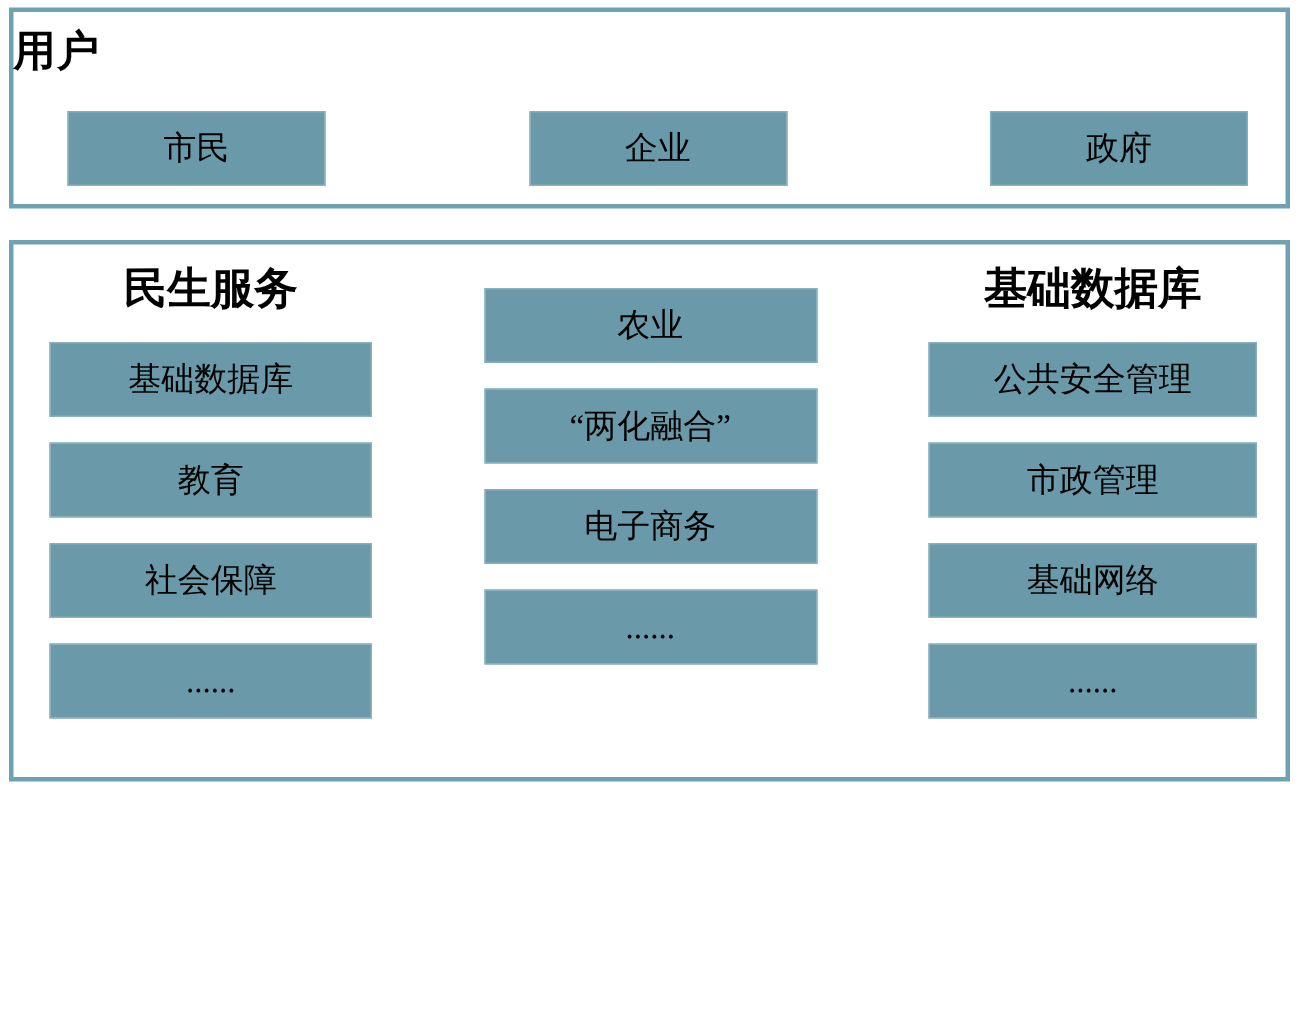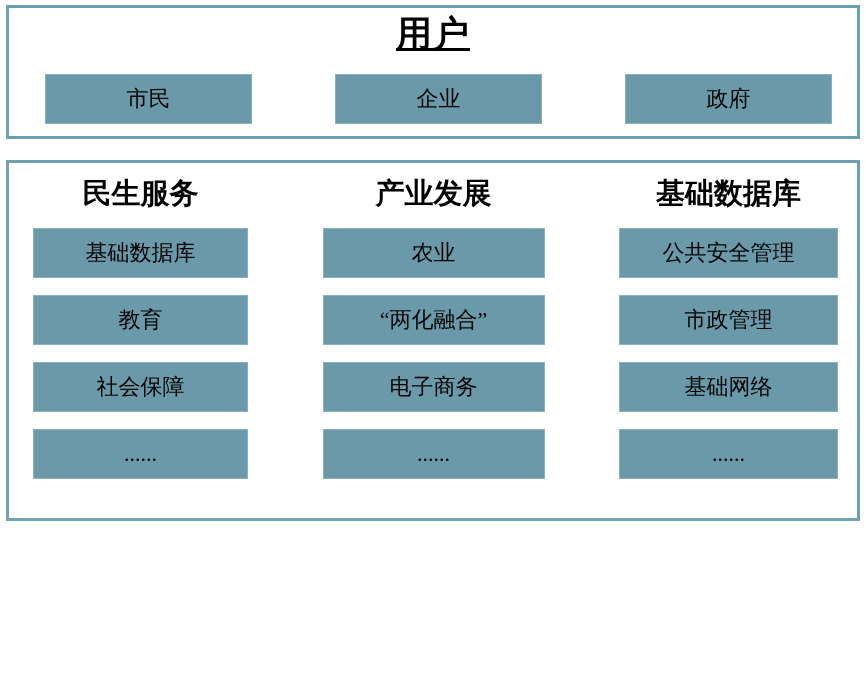--- a/index.html
+++ b/index.html
@@ -27,26 +27,25 @@
   .panel-users { top: 5px; height: 134px; }
   .panel-services {
     top: 160px; height: 361px;
     display: flex;
     justify-content: space-between;
     padding: 12px 19px 0 24px;
   }
   .panel-foundation { top: 540px; height: 133px; }
 
   .panel-title {
-    text-align: center;
+    text-align: left;
     font-weight: bold;
-    font-size: 36px;
+    font-size: 28px;
     line-height: 32px;
     letter-spacing: 1px;
-    text-decoration: underline;
   }
   .panel-users .panel-title { margin-top: 10px; }
   .panel-foundation .panel-title { margin-top: 9px; }
 
   .box {
     background: #6a9aa9;
     border: 1px solid #88b0bd;
     box-sizing: border-box;
     height: 50px;
     display: flex;
@@ -57,21 +56,21 @@
     color: #000000;
     white-space: nowrap;
   }
 
   .users-row {
     display: flex;
     justify-content: space-between;
     padding: 0 25px 0 36px;
     margin-top: 24px;
   }
-  .users-row .box { width: 207px; }
+  .users-row .box { width: 172px; }
 
   .col { display: flex; flex-direction: column; }
   .col-1 { width: 215px; }
   .col-2 { width: 222px; }
   .col-3 { width: 219px; }
   .col-header {
     text-align: center;
     font-weight: bold;
     font-size: 29px;
     line-height: 36px;
@@ -106,21 +105,20 @@
 
     <div class="col col-1">
       <div class="col-header">民生服务</div>
       <div class="box">基础数据库</div>
       <div class="box">教育</div>
       <div class="box">社会保障</div>
       <div class="box">......</div>
     </div>
 
     <div class="col col-2">
-      <div class="col-header">产业发展</div>
       <div class="box">农业</div>
       <div class="box">“两化融合”</div>
       <div class="box">电子商务</div>
       <div class="box">......</div>
     </div>
 
     <div class="col col-3">
       <div class="col-header">基础数据库</div>
       <div class="box">公共安全管理</div>
       <div class="box">市政管理</div>

